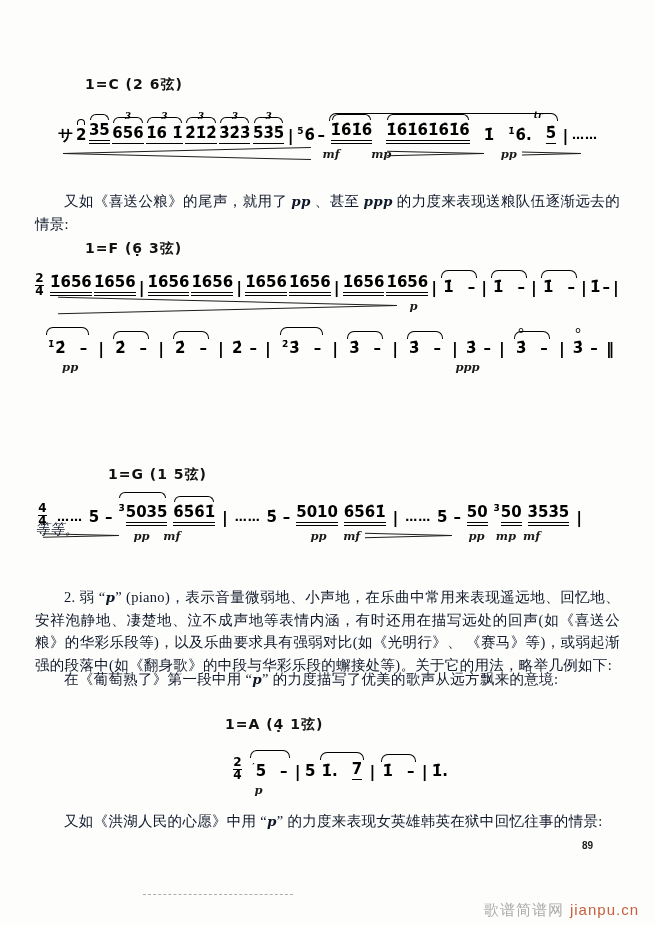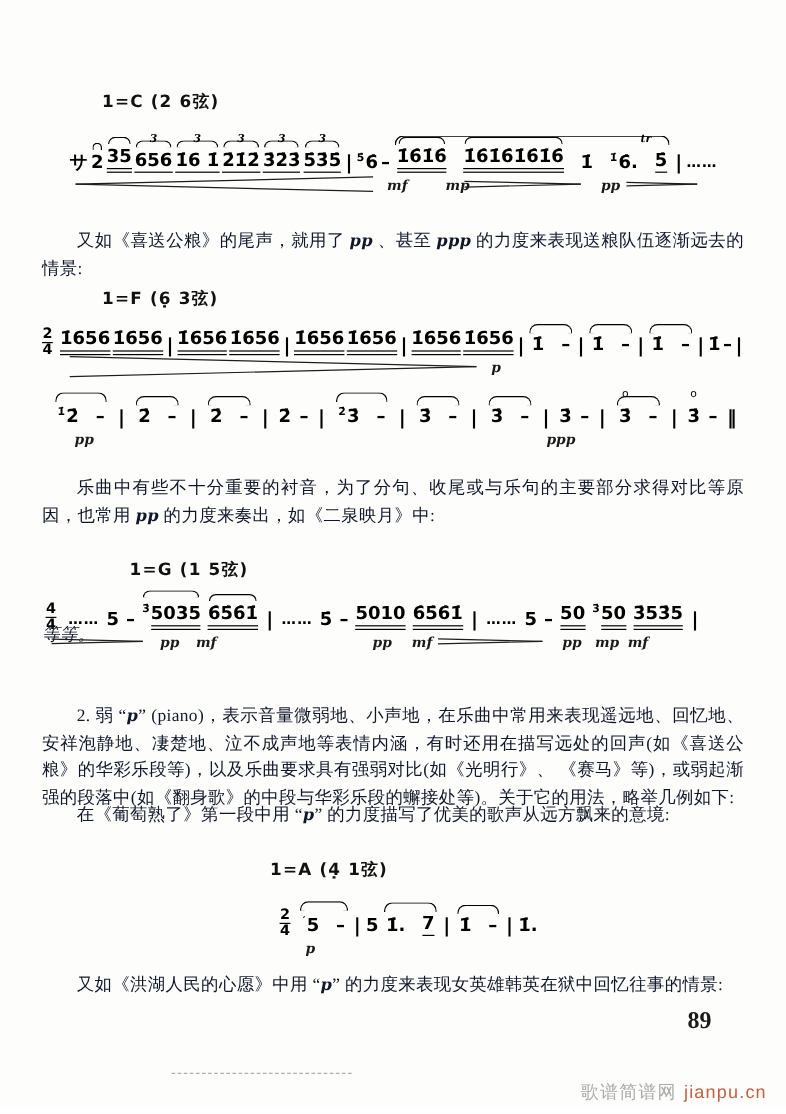--- a/index.html
+++ b/index.html
@@ -5,21 +5,21 @@
   html,body{margin:0;padding:0;}
   .page{position:relative;width:655px;height:924px;background:#fdfdfb;overflow:hidden;
         font-family:"Liberation Serif","DejaVu Serif",serif;color:#1a1a1a;}
   
   .para{position:absolute;width:585px;font-size:14.5px;line-height:22.5px;
         letter-spacing:.3px;text-align:justify;color:#0f172a;}
   .indent{text-indent:2em;}
   .para i{font-family:"DejaVu Serif",serif;font-style:italic;font-weight:bold;font-size:13.5px;}
   .keyhead{position:absolute;font-family:"DejaVu Sans",sans-serif;font-weight:bold;
            font-size:14px;letter-spacing:1px;color:#111;}
-  .pageno{position:absolute;font-family:Liberation Serif, serif;font-weight:bold;font-size:20px;}
+  .pageno{position:absolute;font-family:Liberation Sans, sans-serif;font-weight:bold;font-size:10px;}
   .rule{position:absolute;border-top:1px dashed #9a9a9a;opacity:.8;}
   .watermark{position:absolute;right:16px;bottom:4px;font-size:15px;letter-spacing:1px;
              font-family:"Liberation Sans",sans-serif;}
   .watermark .site{color:#ababab;}
   .watermark .url{color:#c75f3e;margin-left:6px;}
   
   .msys{position:absolute;}
   .mrow{display:flex;align-items:flex-end;justify-content:space-between;
         padding-top:18px;font-family:"DejaVu Sans",sans-serif;font-weight:bold;
         font-size:15px;color:#000;}
@@ -210,21 +210,20 @@
         <span class="note"><span class="g">3̇</span><span class="harm">o</span></span>
         <span class="note"><span class="g">–</span></span>
         <span class="bar">‖</span>
       </div>
       <div class="dynrow">
         <span class="dl" style="left: 3%;">pp</span>
         <span class="dl" style="left: 72%;">ppp</span>
       </div>
     </div>
 
-  <div class="para indent" style="left:35px;top:396px;"><span>乐曲中有些不十分重要的衬音，为了分句、收尾或与乐句的主要部分求得对比等原因，也常用 </span><i>pp</i><span> 的力度来奏出，如《二泉映月》中:</span></div>
 
   <div class="keyhead" style="left:108px;top:466px;">1=G (1 5弦)</div>
 
   <div class="msys" style="left:38px;top:482px;width:545px;">
       <div class="mrow">
         <span class="time">
           <span>4</span>
           <span class="tl"></span>
           <span>4</span>
         </span>

